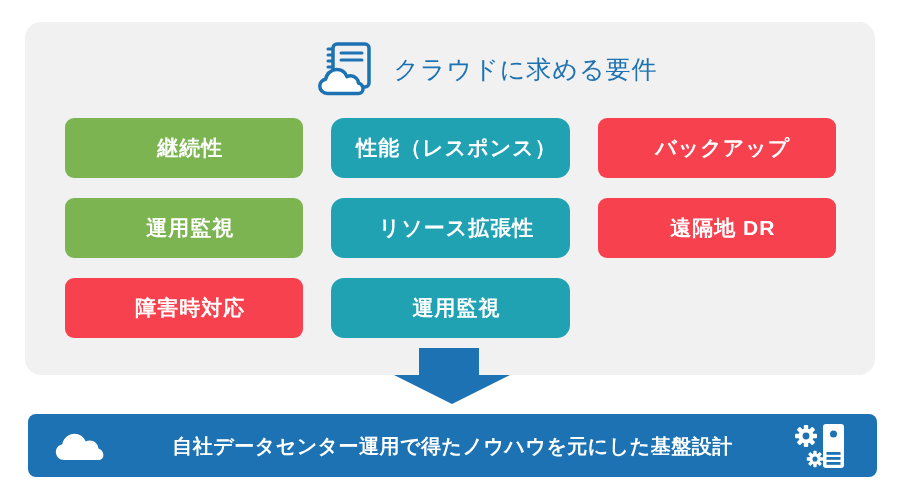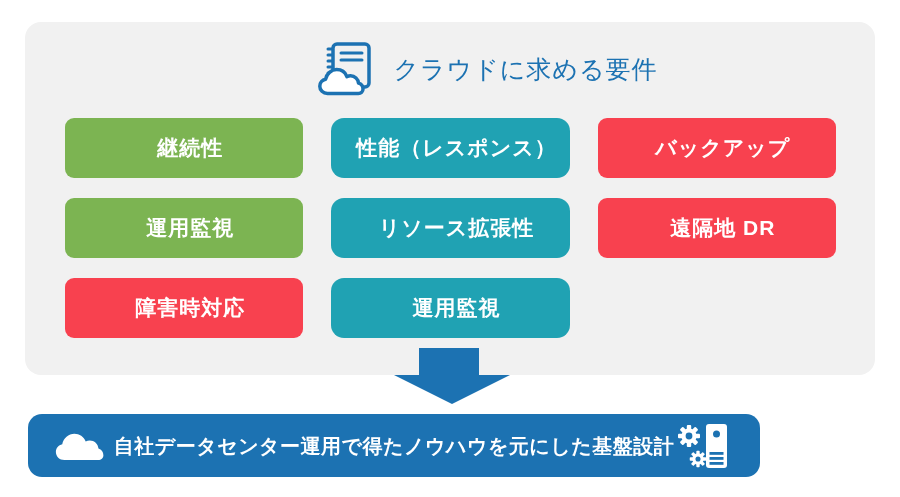--- a/index.html
+++ b/index.html
@@ -28,22 +28,22 @@
   .btn{height:60px;border-radius:9px;display:flex;align-items:center;justify-content:center;
     color:#fff;font-size:21px;font-weight:bold;letter-spacing:1px;white-space:nowrap;padding-left:12px;}
   .c0{background:var(--green);}
   .c1{background:var(--teal);border-radius:13px;}
   .c2{background:var(--red);}
 
   
   .arrow{position:absolute;left:394px;top:348px;width:116px;height:56px;line-height:0;}
 
   
-  .bar{position:absolute;left:28px;top:414px;width:732px;height:63px;
-    background:var(--blue);border-radius:14px;}
+  .bar{position:absolute;left:28px;top:414px;width:849px;height:63px;
+    background:var(--blue);border-radius:8px;}
   .bar-cloud{position:absolute;left:26px;top:50%;transform:translateY(-50%);line-height:0;}
   .bar-label{position:absolute;left:50%;top:50%;transform:translate(-50%,-50%);
     color:#fff;font-size:20px;font-weight:bold;letter-spacing:0.5px;white-space:nowrap;}
   .bar-server{position:absolute;right:30px;top:50%;transform:translateY(-50%);line-height:0;}
 
   .hicon{line-height:0;}
 </style>
 </head>
 <body>
 

